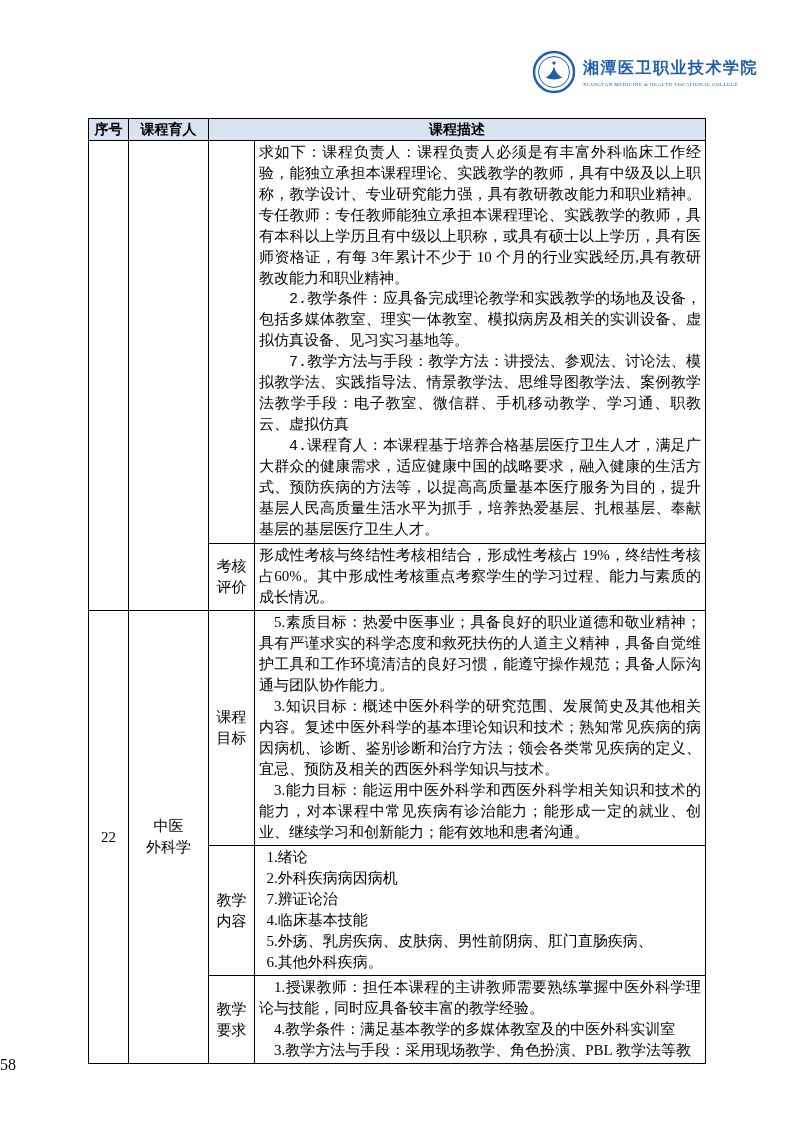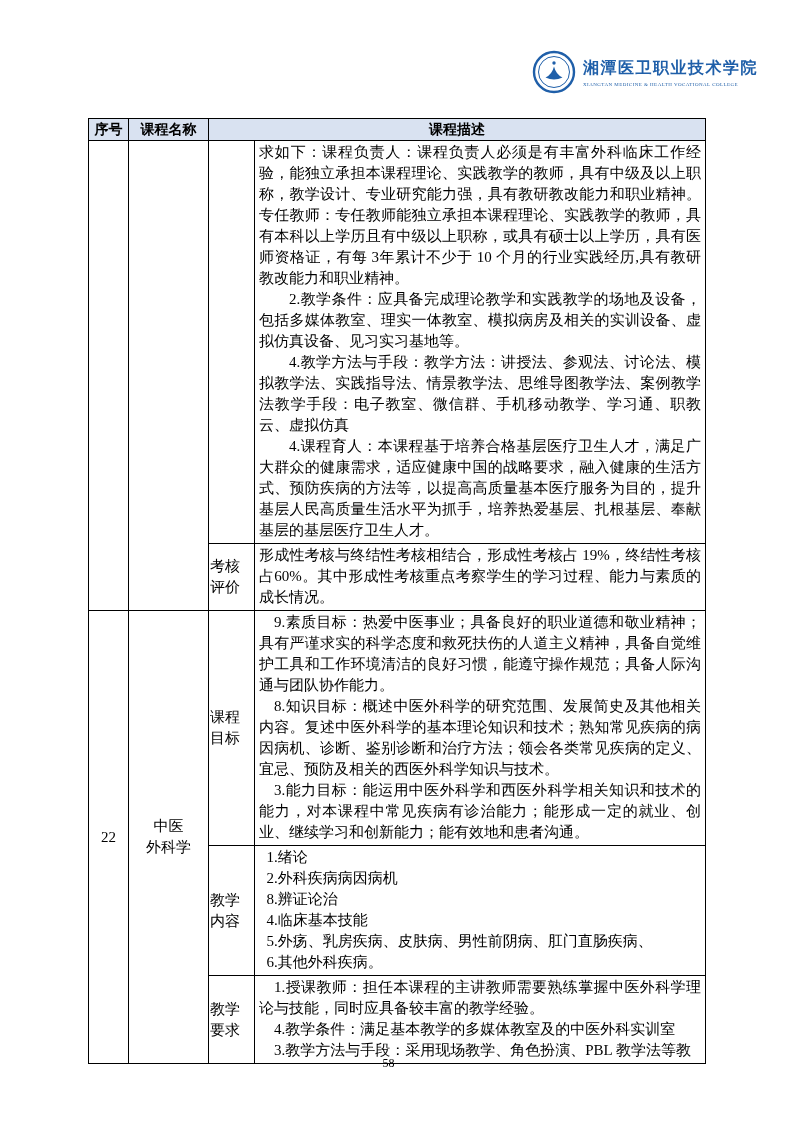--- a/index.html
+++ b/index.html
@@ -22,29 +22,29 @@
   td, th { border:1px solid #000; }
   th {
     background:var(--th-bg); font-size:14px; font-weight:700;
     height:22px; text-align:center; padding:1px 0; line-height:19px;
   }
   td { font-size:15px; line-height:21px; }
   .no-cell, .name-cell {
     text-align:center; vertical-align:middle; white-space:pre-line; padding:2px;
   }
   .lbl {
-    vertical-align:middle; white-space:pre-line; padding:2px 1px;
+    text-align:center; vertical-align:middle; white-space:pre-line; padding:2px 1px;
   }
   .content { vertical-align:top; padding:1px 4px 2px 4px; }
   .content p { text-align:justify; }
-  p.i2  { text-indent:2em; }
+  p.i2  { text-indent:2em;font-family:Liberation Mono, monospace; }
   p.i1  { text-indent:1em; }
   p.i05 { text-indent:0.5em; }
   
-  .page-num { position:absolute; left:0; right:16px; top:1048px; text-align:center; font-size:12px; }
+  .page-num { position:absolute; left:0; right:16px; top:1048px; font-size:16px; }
 </style>
 </head>
 <body>
 
 <div class="page">
 
   <div class="logo">
     <span>
       <svg class="emblem" viewBox="0 0 44 44" xmlns="http://www.w3.org/2000/svg">
         <circle cx="22" cy="22" r="20" fill="none" stroke="var(--brand)" stroke-width="2.4"></circle>
@@ -63,62 +63,62 @@
     <table>
       <colgroup>
         <col style="width:40px">
           <col style="width:80px">
           <col style="width:46px">
           <col>
       </colgroup>
       <tbody>
         <tr>
           <th>序号</th>
-          <th>课程名称</th>
+          <th>课程育人</th>
           <th colspan="2">课程描述</th>
         </tr>
 
         <tr>
           <td rowspan="2" class="no-cell"></td>
           <td rowspan="2" class="name-cell"></td>
           <td class="lbl"></td>
           <td class="content">
             <p>求如下：课程负责人：课程负责人必须是有丰富外科临床工作经验，能独立承担本课程理论、实践教学的教师，具有中级及以上职称，教学设计、专业研究能力强，具有教研教改能力和职业精神。专任教师：专任教师能独立承担本课程理论、实践教学的教师，具有本科以上学历且有中级以上职称，或具有硕士以上学历，具有医师资格证，有每 3年累计不少于 10 个月的行业实践经历,具有教研教改能力和职业精神。</p>
             <p class="i2">2.教学条件：应具备完成理论教学和实践教学的场地及设备，包括多媒体教室、理实一体教室、模拟病房及相关的实训设备、虚拟仿真设备、见习实习基地等。</p>
-            <p class="i2">4.教学方法与手段：教学方法：讲授法、参观法、讨论法、模拟教学法、实践指导法、情景教学法、思维导图教学法、案例教学法教学手段：电子教室、微信群、手机移动教学、学习通、职教云、虚拟仿真</p>
+            <p class="i2">7.教学方法与手段：教学方法：讲授法、参观法、讨论法、模拟教学法、实践指导法、情景教学法、思维导图教学法、案例教学法教学手段：电子教室、微信群、手机移动教学、学习通、职教云、虚拟仿真</p>
             <p class="i2">4.课程育人：本课程基于培养合格基层医疗卫生人才，满足广大群众的健康需求，适应健康中国的战略要求，融入健康的生活方式、预防疾病的方法等，以提高高质量基本医疗服务为目的，提升基层人民高质量生活水平为抓手，培养热爱基层、扎根基层、奉献基层的基层医疗卫生人才。</p>
           </td>
         </tr>
         <tr>
           <td class="lbl">考核
 评价</td>
           <td class="content">
             <p>形成性考核与终结性考核相结合，形成性考核占 19%，终结性考核占60%。其中形成性考核重点考察学生的学习过程、能力与素质的成长情况。</p>
           </td>
         </tr>
 
         <tr>
           <td rowspan="3" class="no-cell">22</td>
           <td rowspan="3" class="name-cell">中医
 外科学</td>
           <td class="lbl">课程
 目标</td>
           <td class="content">
-            <p class="i1">9.素质目标：热爱中医事业；具备良好的职业道德和敬业精神；具有严谨求实的科学态度和救死扶伤的人道主义精神，具备自觉维护工具和工作环境清洁的良好习惯，能遵守操作规范；具备人际沟通与团队协作能力。</p>
-            <p class="i1">8.知识目标：概述中医外科学的研究范围、发展简史及其他相关内容。复述中医外科学的基本理论知识和技术；熟知常见疾病的病因病机、诊断、鉴别诊断和治疗方法；领会各类常见疾病的定义、宜忌、预防及相关的西医外科学知识与技术。</p>
+            <p class="i1">5.素质目标：热爱中医事业；具备良好的职业道德和敬业精神；具有严谨求实的科学态度和救死扶伤的人道主义精神，具备自觉维护工具和工作环境清洁的良好习惯，能遵守操作规范；具备人际沟通与团队协作能力。</p>
+            <p class="i1">3.知识目标：概述中医外科学的研究范围、发展简史及其他相关内容。复述中医外科学的基本理论知识和技术；熟知常见疾病的病因病机、诊断、鉴别诊断和治疗方法；领会各类常见疾病的定义、宜忌、预防及相关的西医外科学知识与技术。</p>
             <p class="i1">3.能力目标：能运用中医外科学和西医外科学相关知识和技术的能力，对本课程中常见疾病有诊治能力；能形成一定的就业、创业、继续学习和创新能力；能有效地和患者沟通。</p>
           </td>
         </tr>
         <tr>
           <td class="lbl">教学
 内容</td>
           <td class="content">
             <p class="i05">1.绪论</p>
             <p class="i05">2.外科疾病病因病机</p>
-            <p class="i05">8.辨证论治</p>
+            <p class="i05">7.辨证论治</p>
             <p class="i05">4.临床基本技能</p>
             <p class="i05">5.外疡、乳房疾病、皮肤病、男性前阴病、肛门直肠疾病、</p>
             <p class="i05">6.其他外科疾病。</p>
           </td>
         </tr>
         <tr>
           <td class="lbl">教学
 要求</td>
           <td class="content">
             <p class="i1">1.授课教师：担任本课程的主讲教师需要熟练掌握中医外科学理论与技能，同时应具备较丰富的教学经验。</p>

